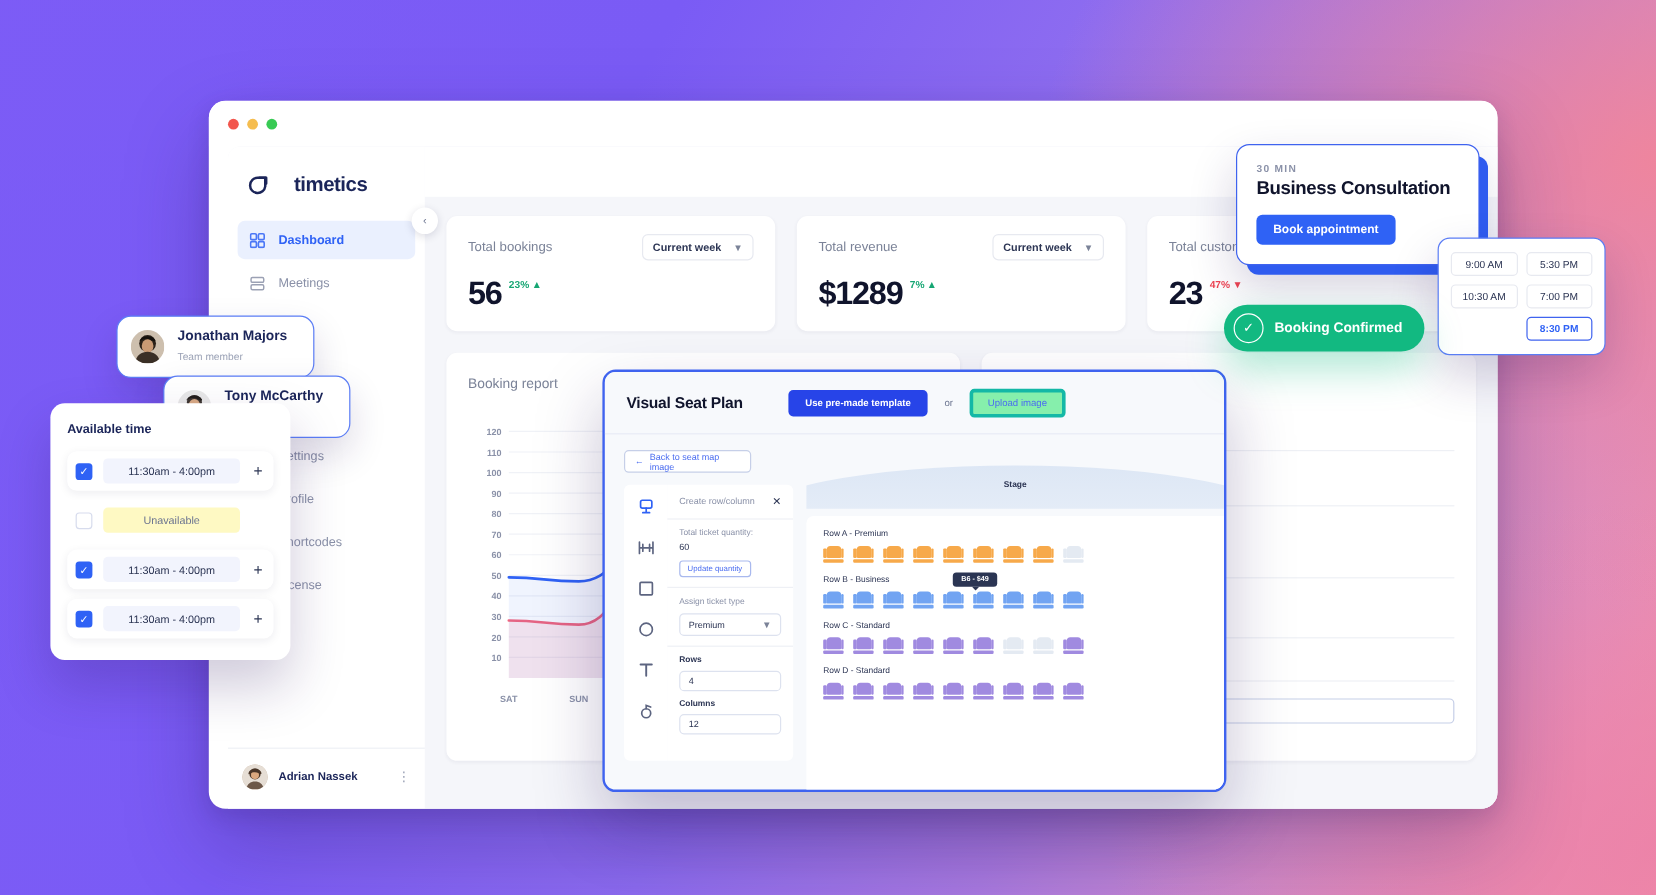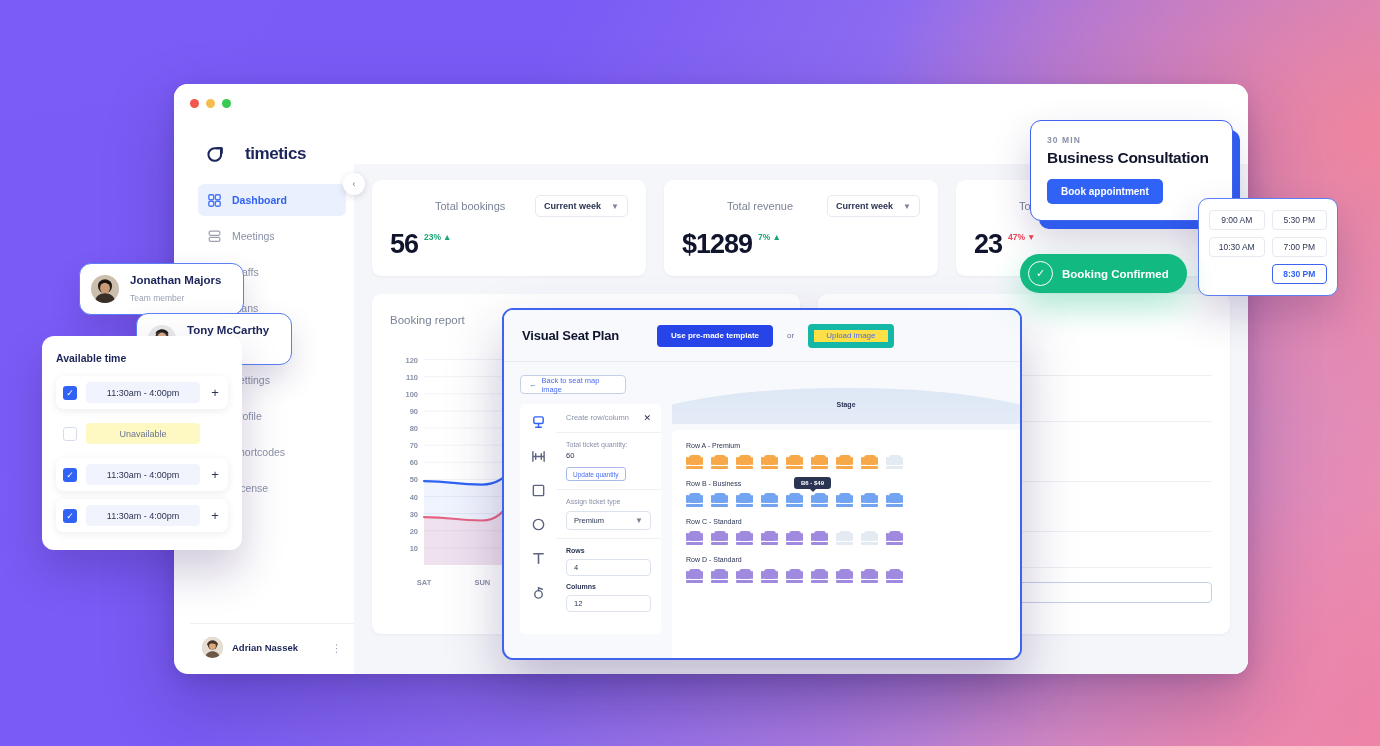--- a/index.html
+++ b/index.html
@@ -52,21 +52,21 @@
   
   .main { flex:1; display:flex; flex-direction:column; min-width:0; background:#f5f6fa; }
   .topbar { height:42px; background:#fff; display:flex; align-items:center; justify-content:flex-end; padding-right:20px; }
   .search { width:96px; height:23px; border:1px solid #e7e9f0; border-radius:5px; display:flex; align-items:center; gap:5px; padding:0 8px; font-size:9px; color:#9aa1b5; background:#fff;}
 
   .content { flex:1; padding:16px 18px 0 18px; overflow:hidden; }
   .stats { display:flex; gap:18px; }
   .card { background:#fff; border-radius:9px; box-shadow:0 1px 3px rgba(30,30,70,.05); }
   .stat { flex:1; min-width:0; padding:15px 18px 18px; }
   .stat-top { display:flex; align-items:center; justify-content:space-between; }
-  .stat-label { font-size:11px; color:#7b8398;margin-left:45px; }
+  .stat-label { font-size:11px; color:#7b8398; }
   .pill { border:1px solid #e7e9f0; border-radius:5px; height:22px; display:flex; align-items:center; gap:10px; padding:0 8px; font-size:9px; font-weight:700; color:#2b3453;}
   .chev { font-size:8px; color:#7b8398; }
   .stat-val { margin-top:14px; display:flex; align-items:flex-start; gap:6px; }
   .stat-num { font-size:27px; font-weight:700; color:#10142c; letter-spacing:-1px; line-height:1;}
   .delta { font-size:8.5px; font-weight:700; display:flex; align-items:center; gap:2px; margin-top:1px;}
   .delta.up { color:#16a673; } .delta.down { color:#ef4452; }
 
   .panels { display:flex; gap:18px; margin-top:18px; height:340px; }
   .panel { background:#fff; border-radius:9px; box-shadow:0 1px 3px rgba(30,30,70,.05); padding:15px 18px; }
   .panel-report { flex:0 0 428px; }
@@ -85,21 +85,21 @@
 
   
   .chip {
     position:absolute; background:#fff; border:1.5px solid #5b7df5; border-radius:12px;
     display:flex; align-items:center; gap:11px; padding:9px 22px 9px 11px;
     box-shadow:0 14px 30px rgba(40,20,90,.16);
   }
   .chip .cav { width:28px; height:28px; border-radius:50%; overflow:hidden; position:relative; flex:0 0 28px; }
   .chip-name { font-size:11.5px; font-weight:700; color:#1b2559; line-height:1.25;}
   .chip-role { font-size:8.5px; color:#9aa1b5; }
-  #chip-jm { left:79px; top:263px; }
+  #chip-jm { left:97px; top:263px; }
   #chip-tm { left:136px; top:313px; }
 
   
   .avail { position:absolute; left:42px; top:336px; width:200px; background:#fff; border-radius:12px;
     box-shadow:0 22px 44px rgba(40,20,90,.22); padding:16px 14px 18px; }
   .avail-t { font-size:10.5px; font-weight:700; color:#1b2559; margin-bottom:12px;}
   .slot { display:flex; align-items:center; gap:9px; background:#fff; border-radius:8px; padding:6px 7px; margin-bottom:8px;
     box-shadow:0 2px 8px rgba(30,30,70,.08); }
   .slot.plain { box-shadow:none; }
   .cb { width:14px; height:14px; border-radius:3px; flex:0 0 14px; display:flex; align-items:center; justify-content:center; }
@@ -136,22 +136,22 @@
 
   
   .vsp { position:absolute; left:502px; top:308px; width:520px; height:352px; background:#f7f9fc;
      border:2px solid #3f63ef; border-radius:11px; overflow:hidden;
      box-shadow:0 26px 56px rgba(40,20,90,.26); }
   .vsp-head { height:52px; background:#f7f9fc; display:flex; align-items:center; padding:0 18px; gap:14px; border-bottom:1px solid #e8ecf5;}
   .vsp-title { font-size:13px; font-weight:700; color:#10142c; letter-spacing:-.2px;}
   .vsp-btn { background:#2744e8; color:#fff; font-size:8px; font-weight:700; height:22px; padding:0 14px; border-radius:4px;
     display:flex; align-items:center; margin-left:24px;}
   .vsp-or { font-size:8px; color:#6b7490; }
-  .vsp-upload { border:6px solid #14b8a6; color:#4a6cf0; font-size:8px; height:24px; padding:0 12px; border-radius:4px;
-     display:flex; align-items:center; background:#fde047;}
+  .vsp-upload { border:3px solid #14b8a6; color:#4a6cf0; font-size:8px; height:24px; padding:0 12px; border-radius:4px;
+     display:flex; align-items:center; background:#86efac;}
   .vsp-body { position:relative; height:300px; padding:13px 0 0 16px; }
   .back-btn { width:106px; height:19px; border:1px solid #c6cfe8; border-radius:4px; background:#fff;
      display:flex; align-items:center; gap:5px; padding:0 8px; font-size:7.5px; color:#4a6cf0; }
 
   .tools { position:absolute; left:16px; top:42px; width:36px; background:#fff; border-radius:5px 0 0 5px;
      display:flex; flex-direction:column; align-items:center; padding:11px 0; gap:19px; height:230px;}
   .tool { width:15px; height:15px; color:#5c6480; }
   .tool.act { color:#2f62f5; }
 
   .cre { position:absolute; left:52px; top:42px; width:105px; background:#fff; border-radius:0 5px 5px 0; height:230px; overflow:hidden;}

